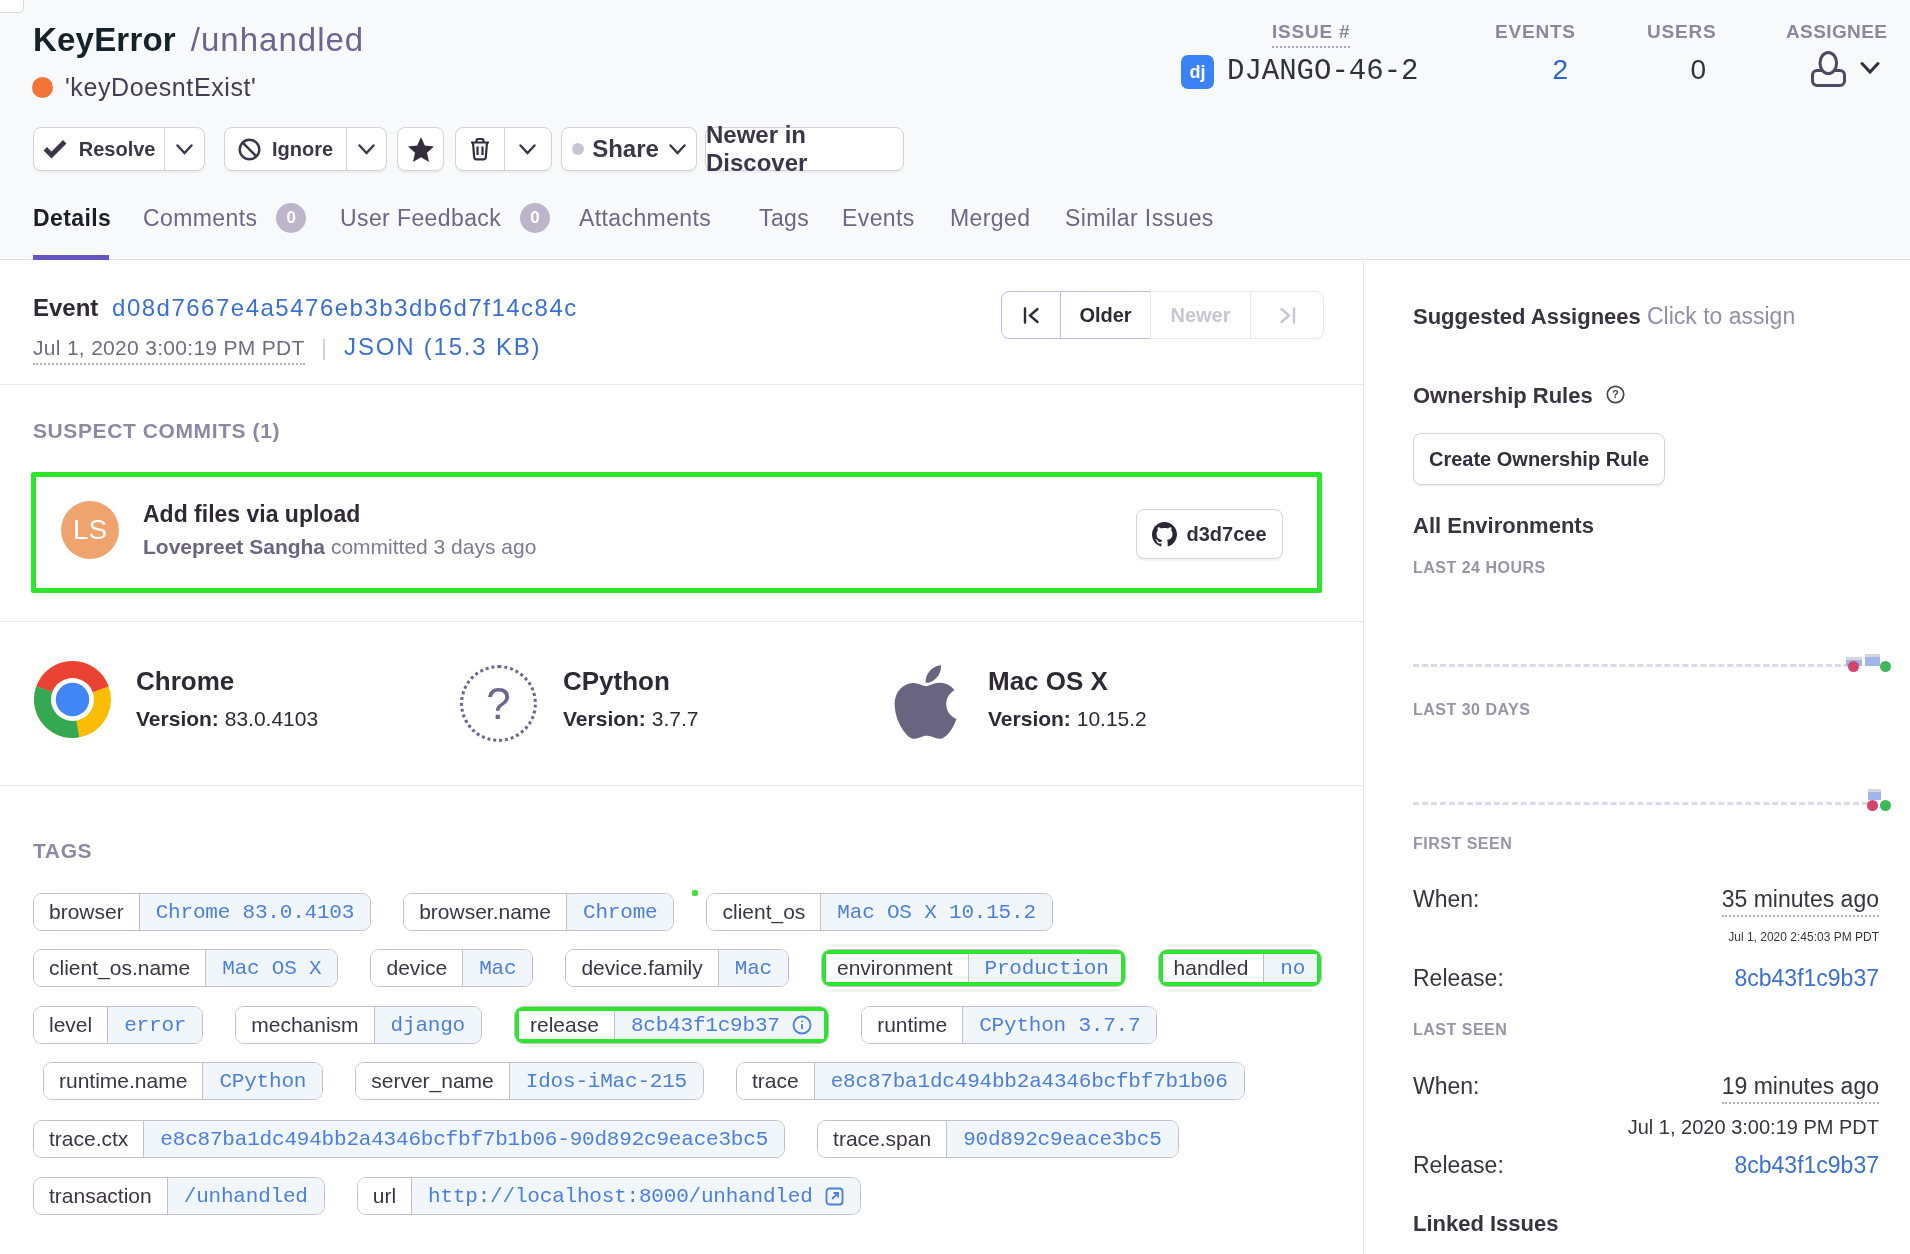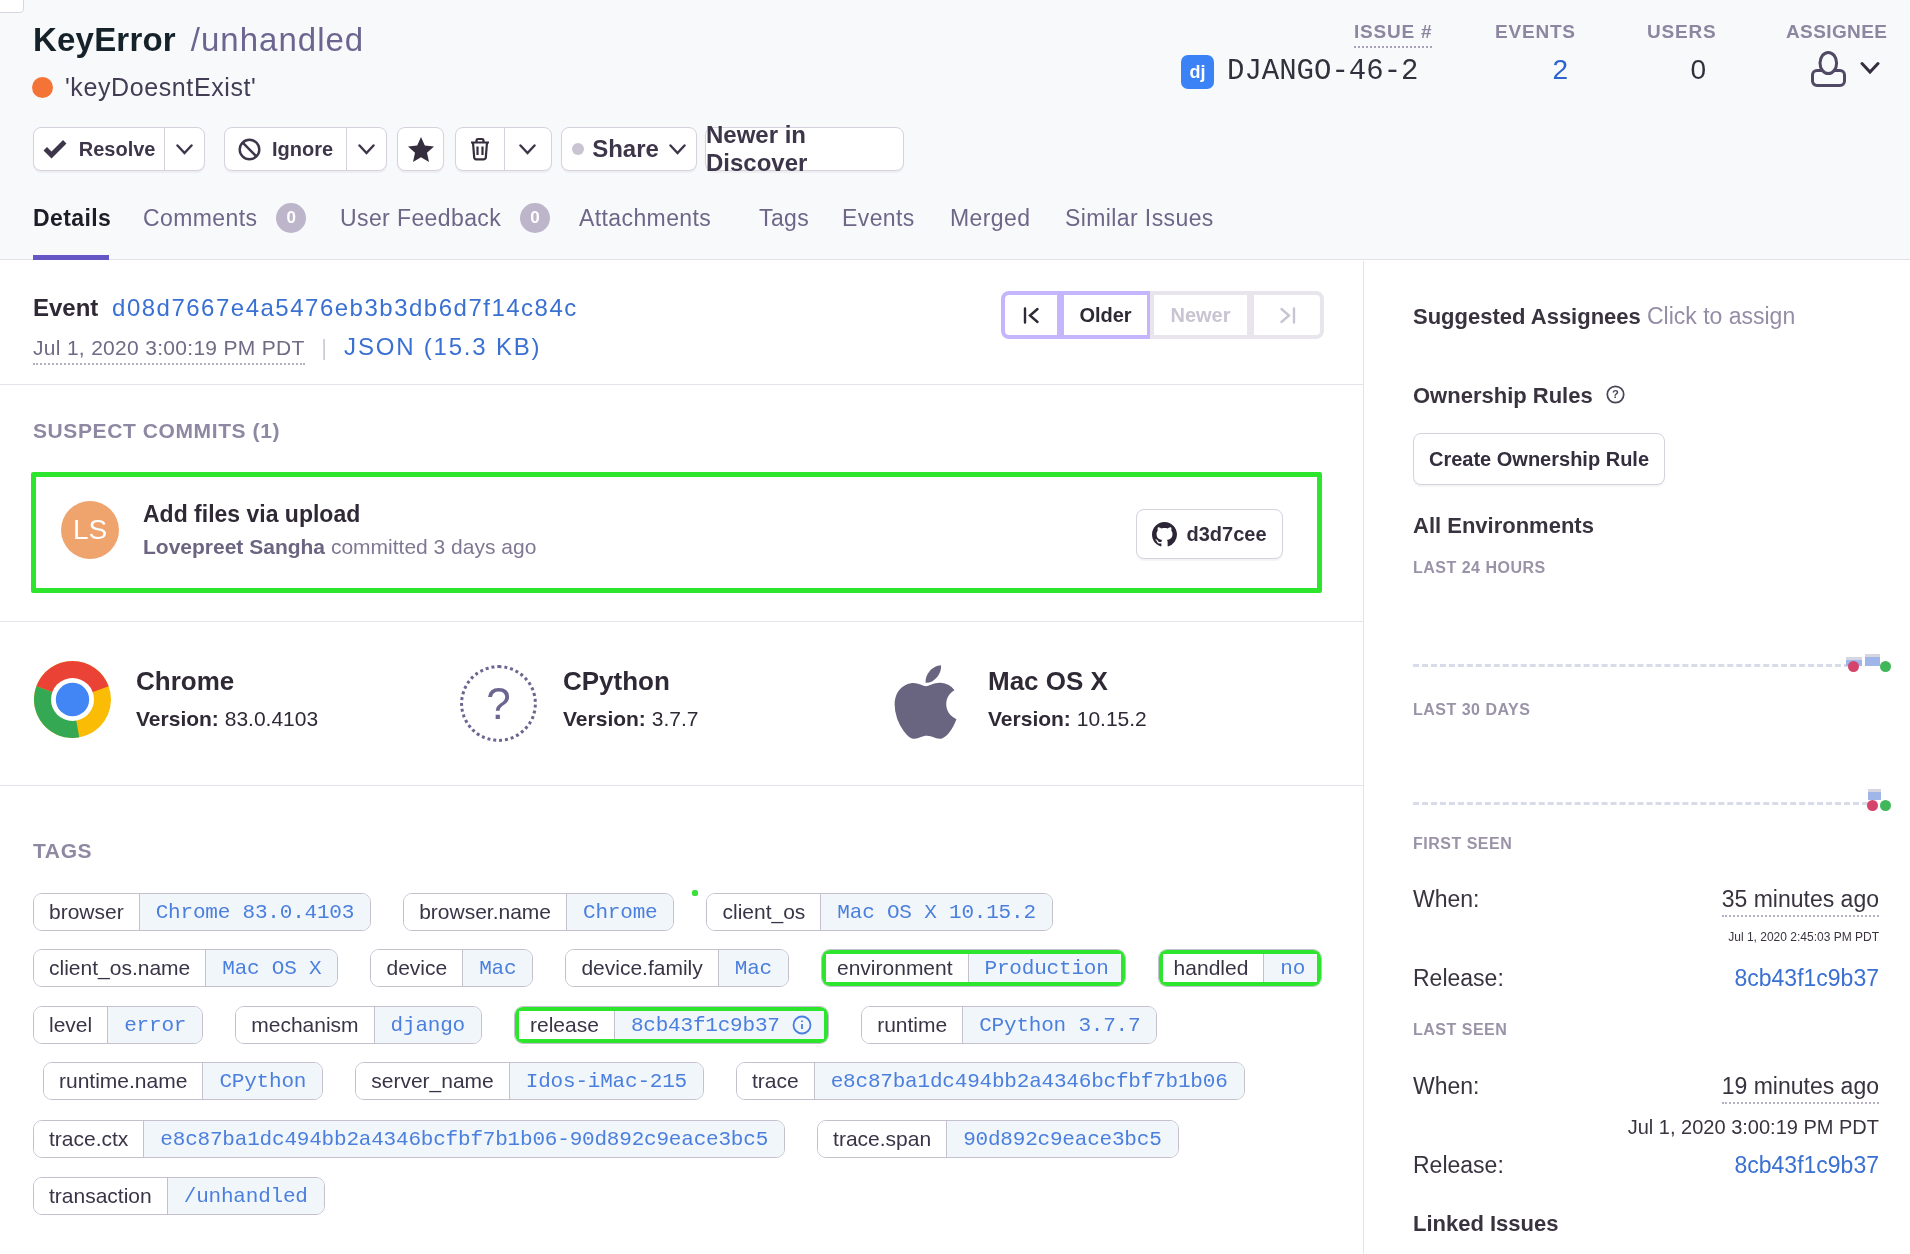--- a/index.html
+++ b/index.html
@@ -26,21 +26,21 @@
 .tab { position:absolute; top:205px; font-size:23px; color:#6e6688; letter-spacing:0.4px; }
 .tab.active { color:#1d1d28; font-weight:bold;}
 .badge { display:inline-block; vertical-align:middle; width:30px; height:30px; margin-left:19px; margin-top:-4px; border-radius:50%; background:#bdb5ca; color:#fff; font-size:17px; font-weight:bold; text-align:center; line-height:30px; }
 #tabline { position:absolute; left:33px; top:255px; width:76px; height:5px; background:#6655c5; }
 
 #leftcol { position:absolute; left:0; top:261px; width:1363px; height:993px; background:#fff; }
 .hr { position:absolute; left:0; width:1363px; height:1px; background:#e6e3ea; }
 .seclabel { position:absolute; font-size:21px; font-weight:bold; color:#8f88a2; letter-spacing:0.6px; }
 a.blue { color:#3a70d2; text-decoration:none; }
 
-.pgbtn { position:absolute; top:30px; height:48px; background:#fff; border:4px solid #c4b5fd; display:flex; align-items:center; justify-content:center; font-size:20px; font-weight:bold; color:#2f2936; }
+.pgbtn { position:absolute; top:30px; height:48px; background:#fff; border:1px solid #c4b5fd; display:flex; align-items:center; justify-content:center; font-size:20px; font-weight:bold; color:#2f2936; }
 .pgbtn.dis { border-color:#e8e5ec; color:#c9c4d2; }
 
 #commitwrap { position:absolute; left:31px; top:211px; width:1291px; height:121px; border:5px solid #2ee52e; border-radius:2px; background:#fff; }
 
 .ctx-title { position:absolute; font-size:26px; font-weight:bold; color:#2f2936; }
 .ctx-ver { position:absolute; font-size:21px; color:#2f2936; }
 
 .tagrow { position:absolute; left:33px; white-space:nowrap; font-size:0; }
 .tag { display:inline-flex; height:38px; border:1px solid #c5c0ce; border-radius:9px; overflow:hidden; margin-right:32px; vertical-align:top; background:#fff; position:relative;text-align:center; }
 .tag .k { display:flex; align-items:center; padding:0 15px; font-size:21px; color:#3a3447; background:#fff; }
@@ -56,21 +56,21 @@
 </head>
 <body>
 <div id="page">
 
   <div id="hdr"></div>
   <div id="minibox"></div>
   <div id="title">KeyError<span class="sub">/unhandled</span></div>
   <div id="odot"></div>
   <div id="culprit">'keyDoesntExist'</div>
 
-  <div class="stat-label" style="left:1354px;border-bottom:2px dotted #a9a2b8;padding-bottom:3px;">ISSUE #</div>
+  <div class="stat-label" style="left:1272px;border-bottom:2px dotted #a9a2b8;padding-bottom:3px;">ISSUE #</div>
   <div class="stat-label" style="left:1495px;">EVENTS</div>
   <div class="stat-label" style="left:1647px;">USERS</div>
   <div class="stat-label" style="left:1786px;letter-spacing:0.4px;">ASSIGNEE</div>
   <div class="abs" style="left:1181px;top:55px;width:33px;height:34px;border-radius:7px;background:#3b82f6;color:#fff;font-size:18px;font-weight:bold;text-align:center;line-height:34px;">dj</div>
   <div class="stat-val mono" style="left:1227px;top:55px;font-size:29px;">DJANGO-46-2</div>
   <div class="stat-val" style="left:1495px;width:73px;text-align:right;color:#2c63cf;">2</div>
   <div class="stat-val" style="left:1633px;width:73px;text-align:right;">0</div>
   <svg class="abs" style="left:1808px;top:48px;" width="42" height="42" viewBox="0 0 42 42" fill="none" stroke="#4f4963">
     <rect x="4.5" y="22.5" width="32" height="15" rx="4.5" stroke-width="3"></rect>
     <ellipse cx="20.3" cy="15" rx="8.3" ry="10.6" fill="#f8f9fb" stroke-width="3"></ellipse>
@@ -276,20 +276,27 @@
       <span class="tag">
           <span class="k">trace.span</span>
           <span class="v">90d892c9eace3bc5</span>
         </span>
     </div>
     <div class="tagrow" style="top:916px;">
       <span class="tag">
           <span class="k">transaction</span>
           <span class="v">/unhandled</span>
         </span>
+      <span class="tag">
+          <span class="k">url</span>
+          <span class="v">http://localhost:8000/unhandled&nbsp;<svg width="19" height="19" viewBox="0 0 19 19" fill="none" stroke="#4b7fdd" stroke-width="1.8">
+              <rect x="1.5" y="1.5" width="16" height="16" rx="3"></rect>
+              <path d="M7 12 L12.5 6.5 M8.5 6 h4.5 v4.5"></path>
+            </svg></span>
+        </span>
     </div>
     <div class="abs" style="left:692px;top:629px;width:6px;height:6px;border-radius:2px;background:#3ae13a;"></div>
   </div>
 
   <div id="sidebar">
     <div class="sb-h" style="top:42px;">Suggested Assignees <span style="font-weight:normal;color:#958da6;font-size:23px;">Click to assign</span></div>
     <div class="sb-h" style="top:122px;">Ownership Rules
       <svg width="19" height="19" viewBox="0 0 22 22" style="vertical-align:-1px;margin-left:7px;" fill="none" stroke="#4a4458" stroke-width="2">
           <circle cx="11" cy="11" r="9.5"></circle>
           <text x="11" y="15.5" text-anchor="middle" font-size="13" fill="#4a4458" stroke="none" font-weight="bold">?</text>

